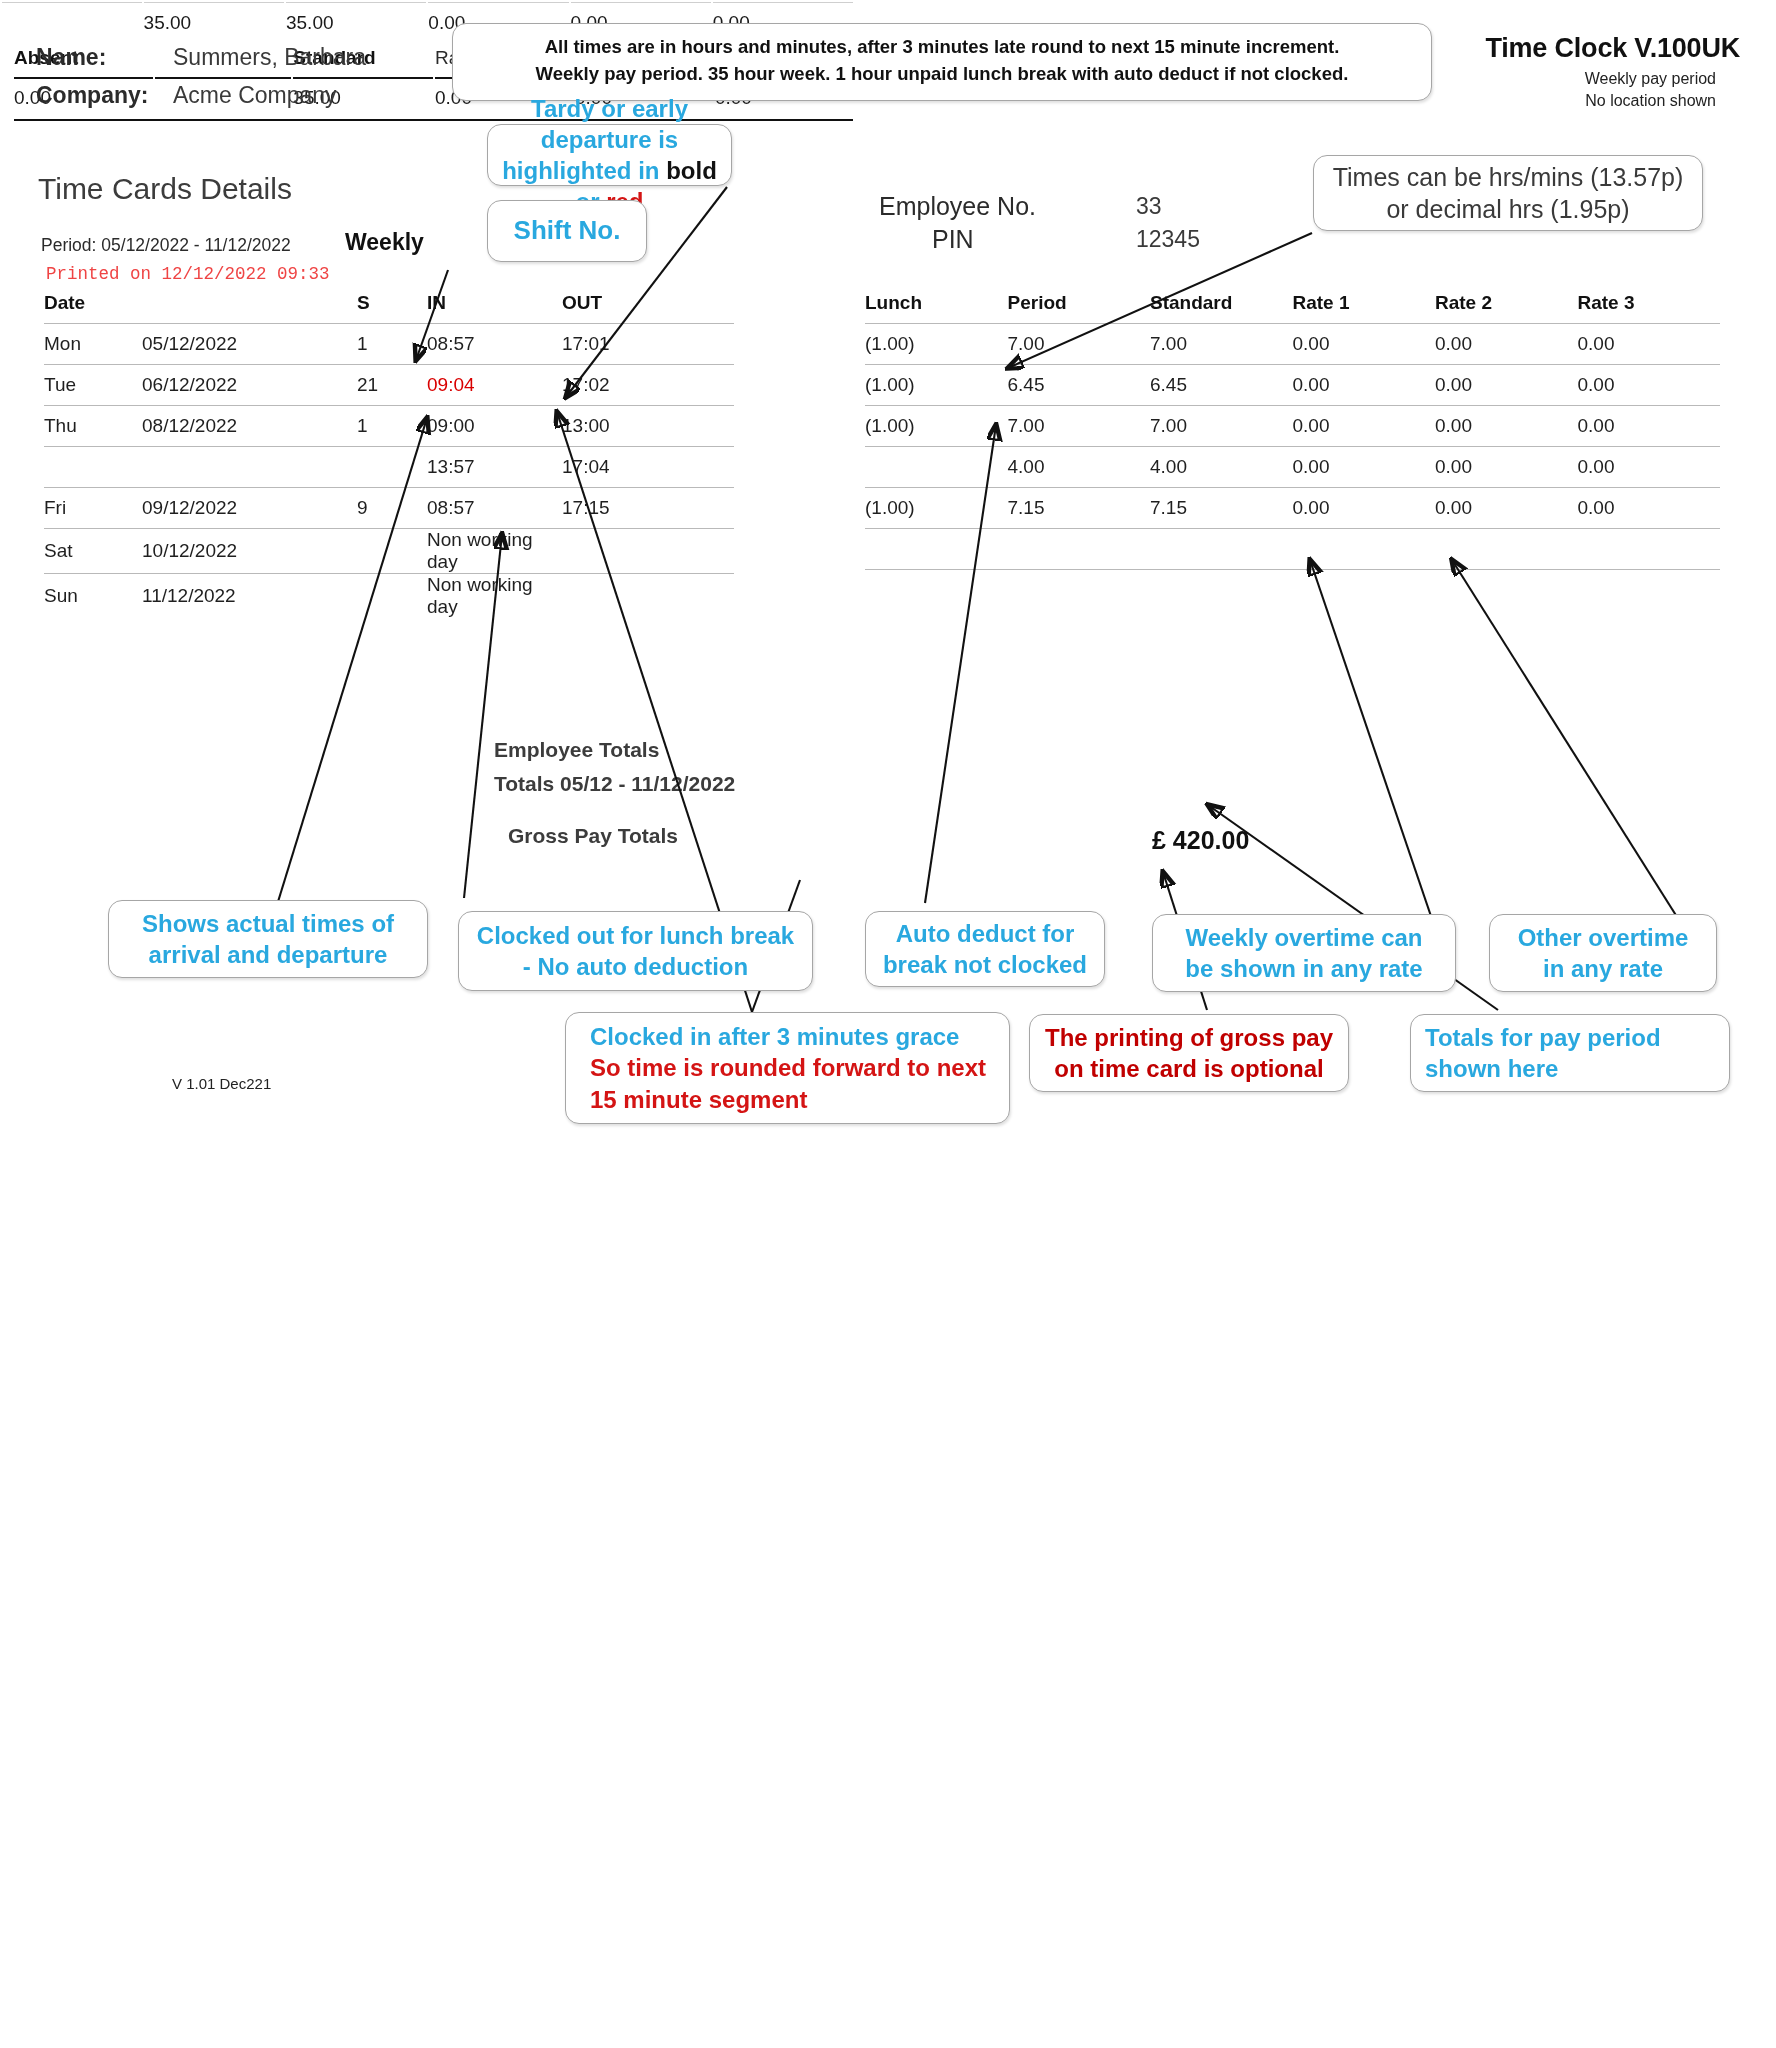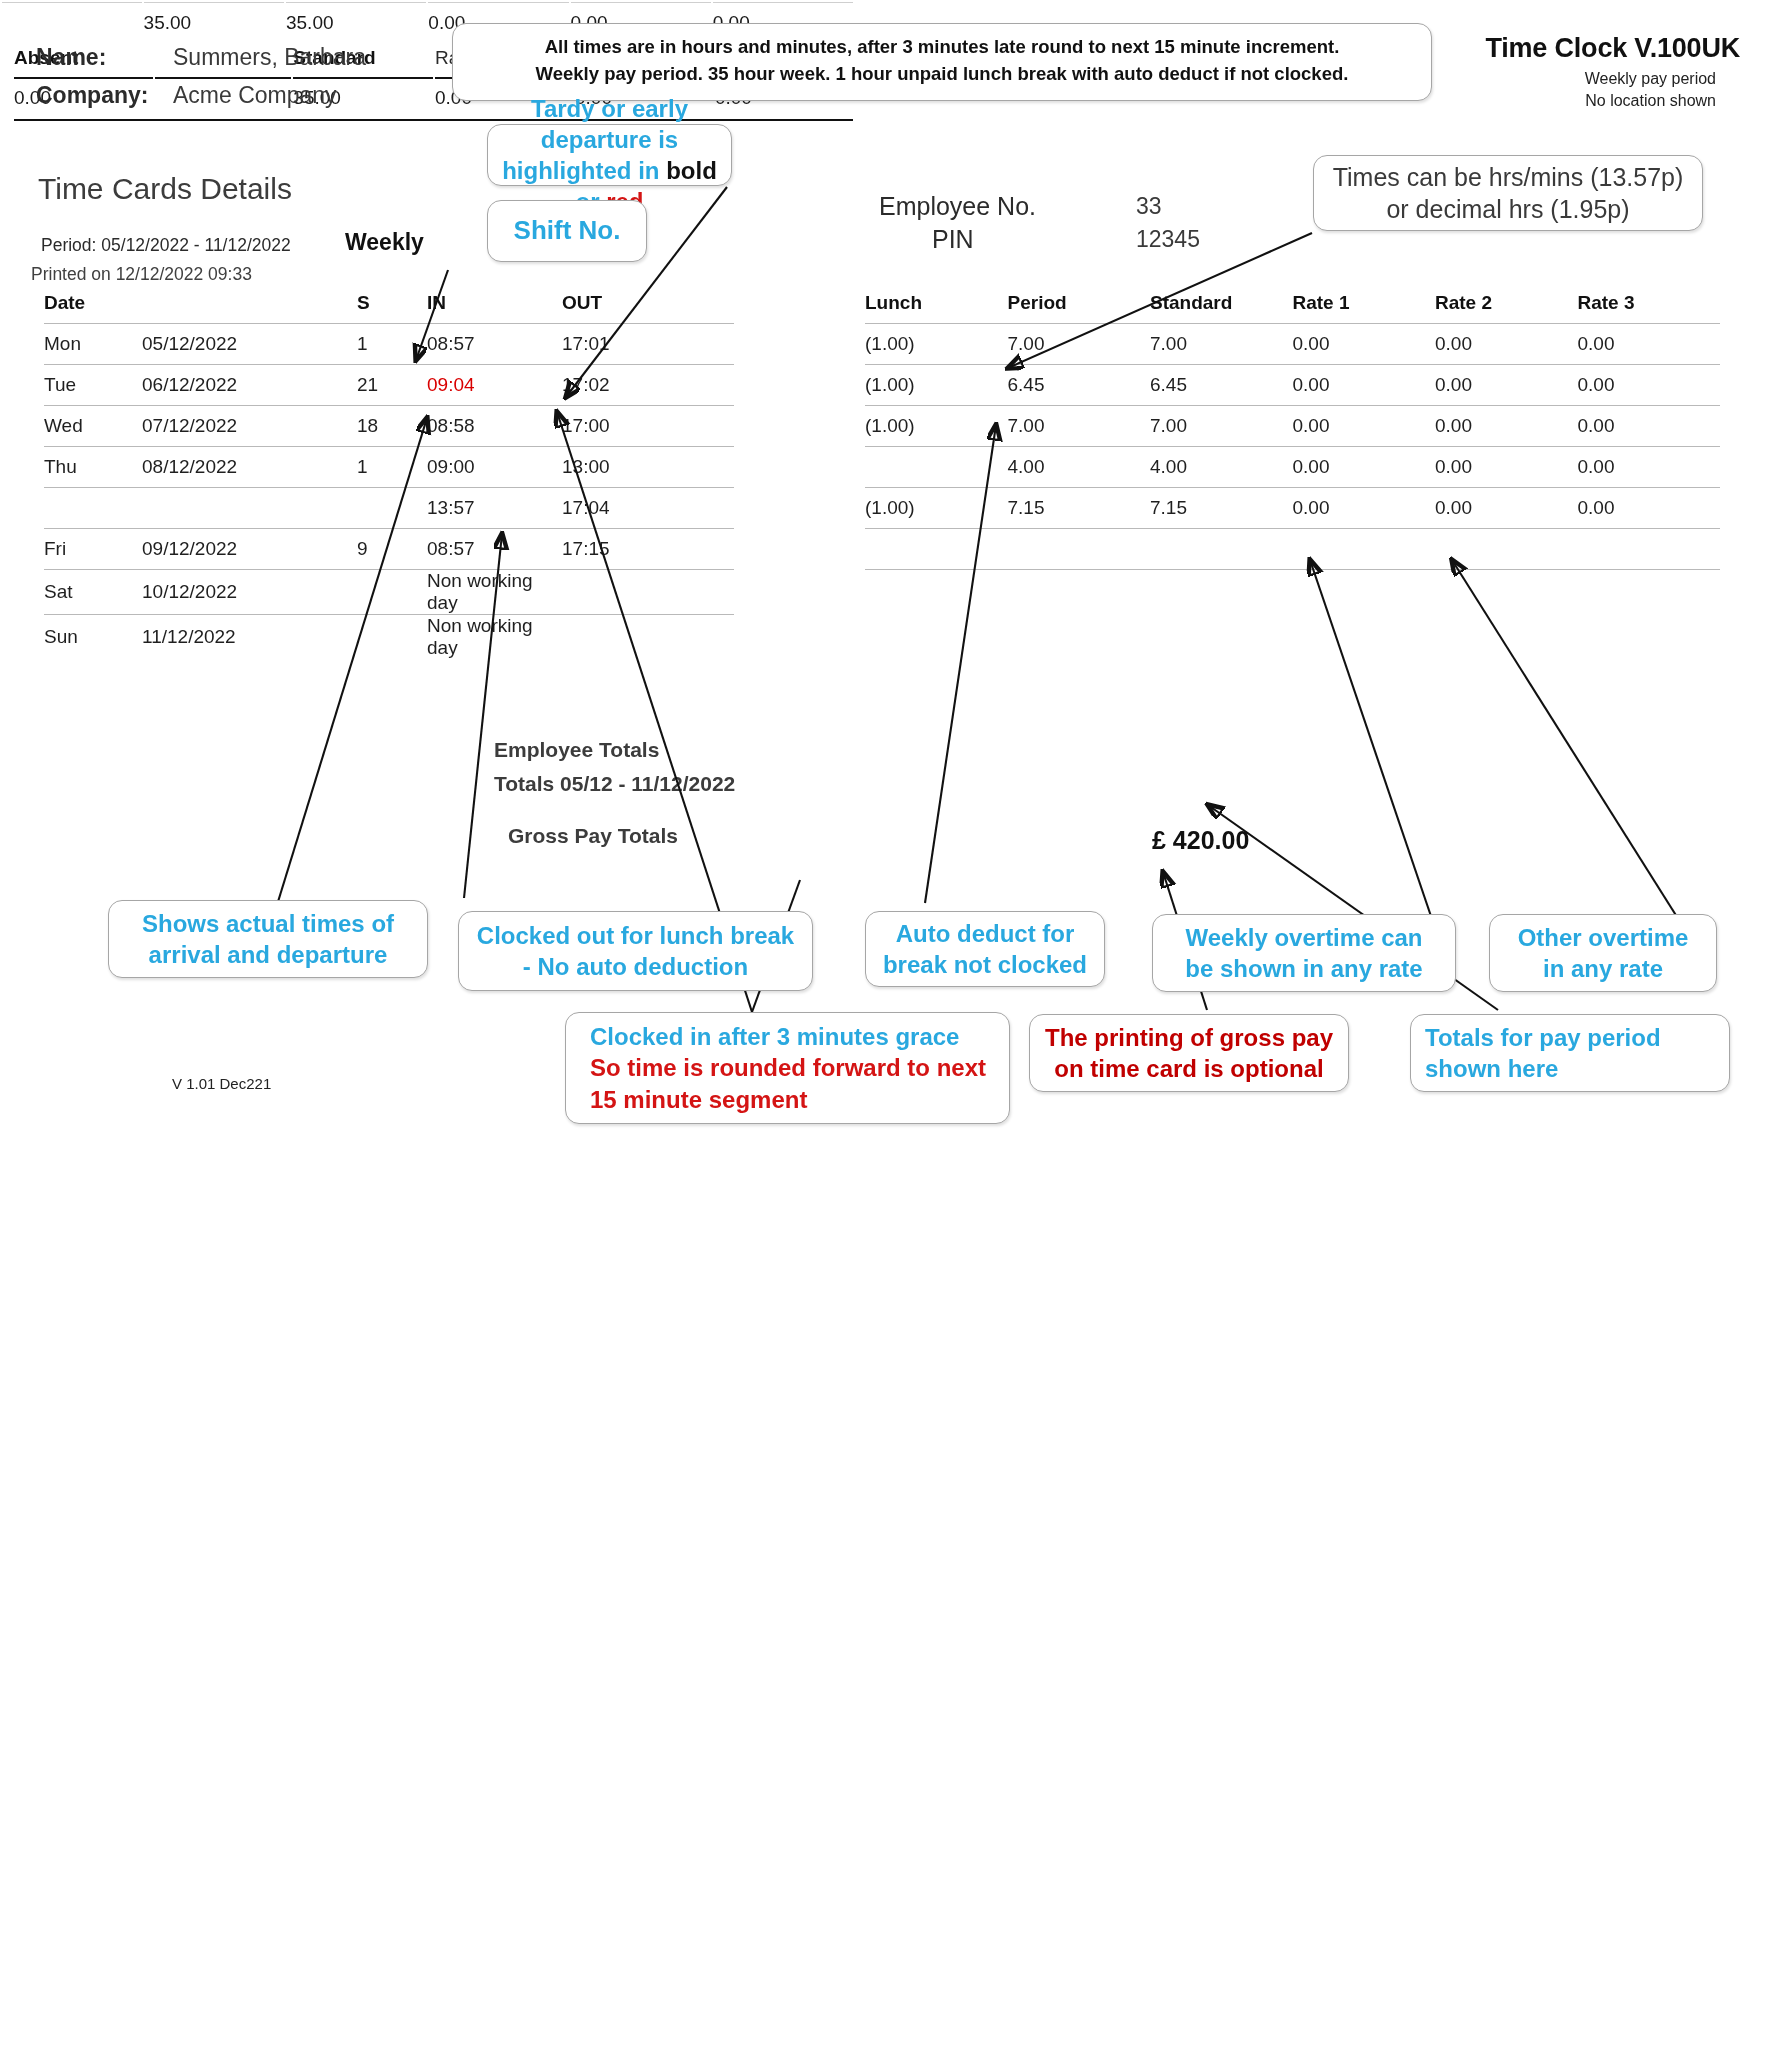--- a/index.html
+++ b/index.html
@@ -38,21 +38,21 @@
     display:flex;align-items:center;justify-content:center;flex-direction:column;
     padding:6px 10px;z-index:5;
   }
   .callout .red{color:#D41414;}
   .callout .blk{color:#111;}
   .callout.redtext{color:#C00000;}
 
   
   #report-title{left:38px;top:172px;font-size:30px;color:#3c3c3c;font-weight:normal;}
   #report-period{left:41px;top:235px;font-size:17.5px;color:#2b2b2b;}
-  #report-printed{left:31px;top:264px;font-size:17.5px;color:#404040;}
+  #report-printed{left:46px;top:264px;font-size:17.5px;color:#ef4444;font-family:Liberation Mono, monospace;}
   #report-freq{left:345px;top:229px;font-size:23px;font-weight:bold;color:#111;}
 
   #emp-no-label{left:879px;top:192px;font-size:25px;color:#2b2b2b;}
   #pin-label{left:932px;top:225px;font-size:25px;color:#2b2b2b;}
   #emp-no-value{left:1136px;top:193px;font-size:23px;color:#3a3a3a;}
   #pin-value{left:1136px;top:226px;font-size:23px;color:#3a3a3a;}
 
   
   .tbl{position:absolute;border-collapse:collapse;font-size:19px;color:#1f1f1f;}
   .tbl th{font-weight:bold;text-align:left;font-size:19px;color:#111;padding:0 0 9px 0;vertical-align:bottom;}
@@ -199,27 +199,20 @@
         <td>17:01</td>
       </tr>
       <tr>
         <td>Tue</td>
         <td>06/12/2022</td>
         <td>21</td>
         <td class="red-time">09:04</td>
         <td>17:02</td>
       </tr>
       <tr>
-        <td>Wed</td>
-        <td>07/12/2022</td>
-        <td>18</td>
-        <td>08:58</td>
-        <td>17:00</td>
-      </tr>
-      <tr>
         <td>Thu</td>
         <td>08/12/2022</td>
         <td>1</td>
         <td>09:00</td>
         <td>13:00</td>
       </tr>
       <tr>
         <td></td>
         <td></td>
         <td></td>

